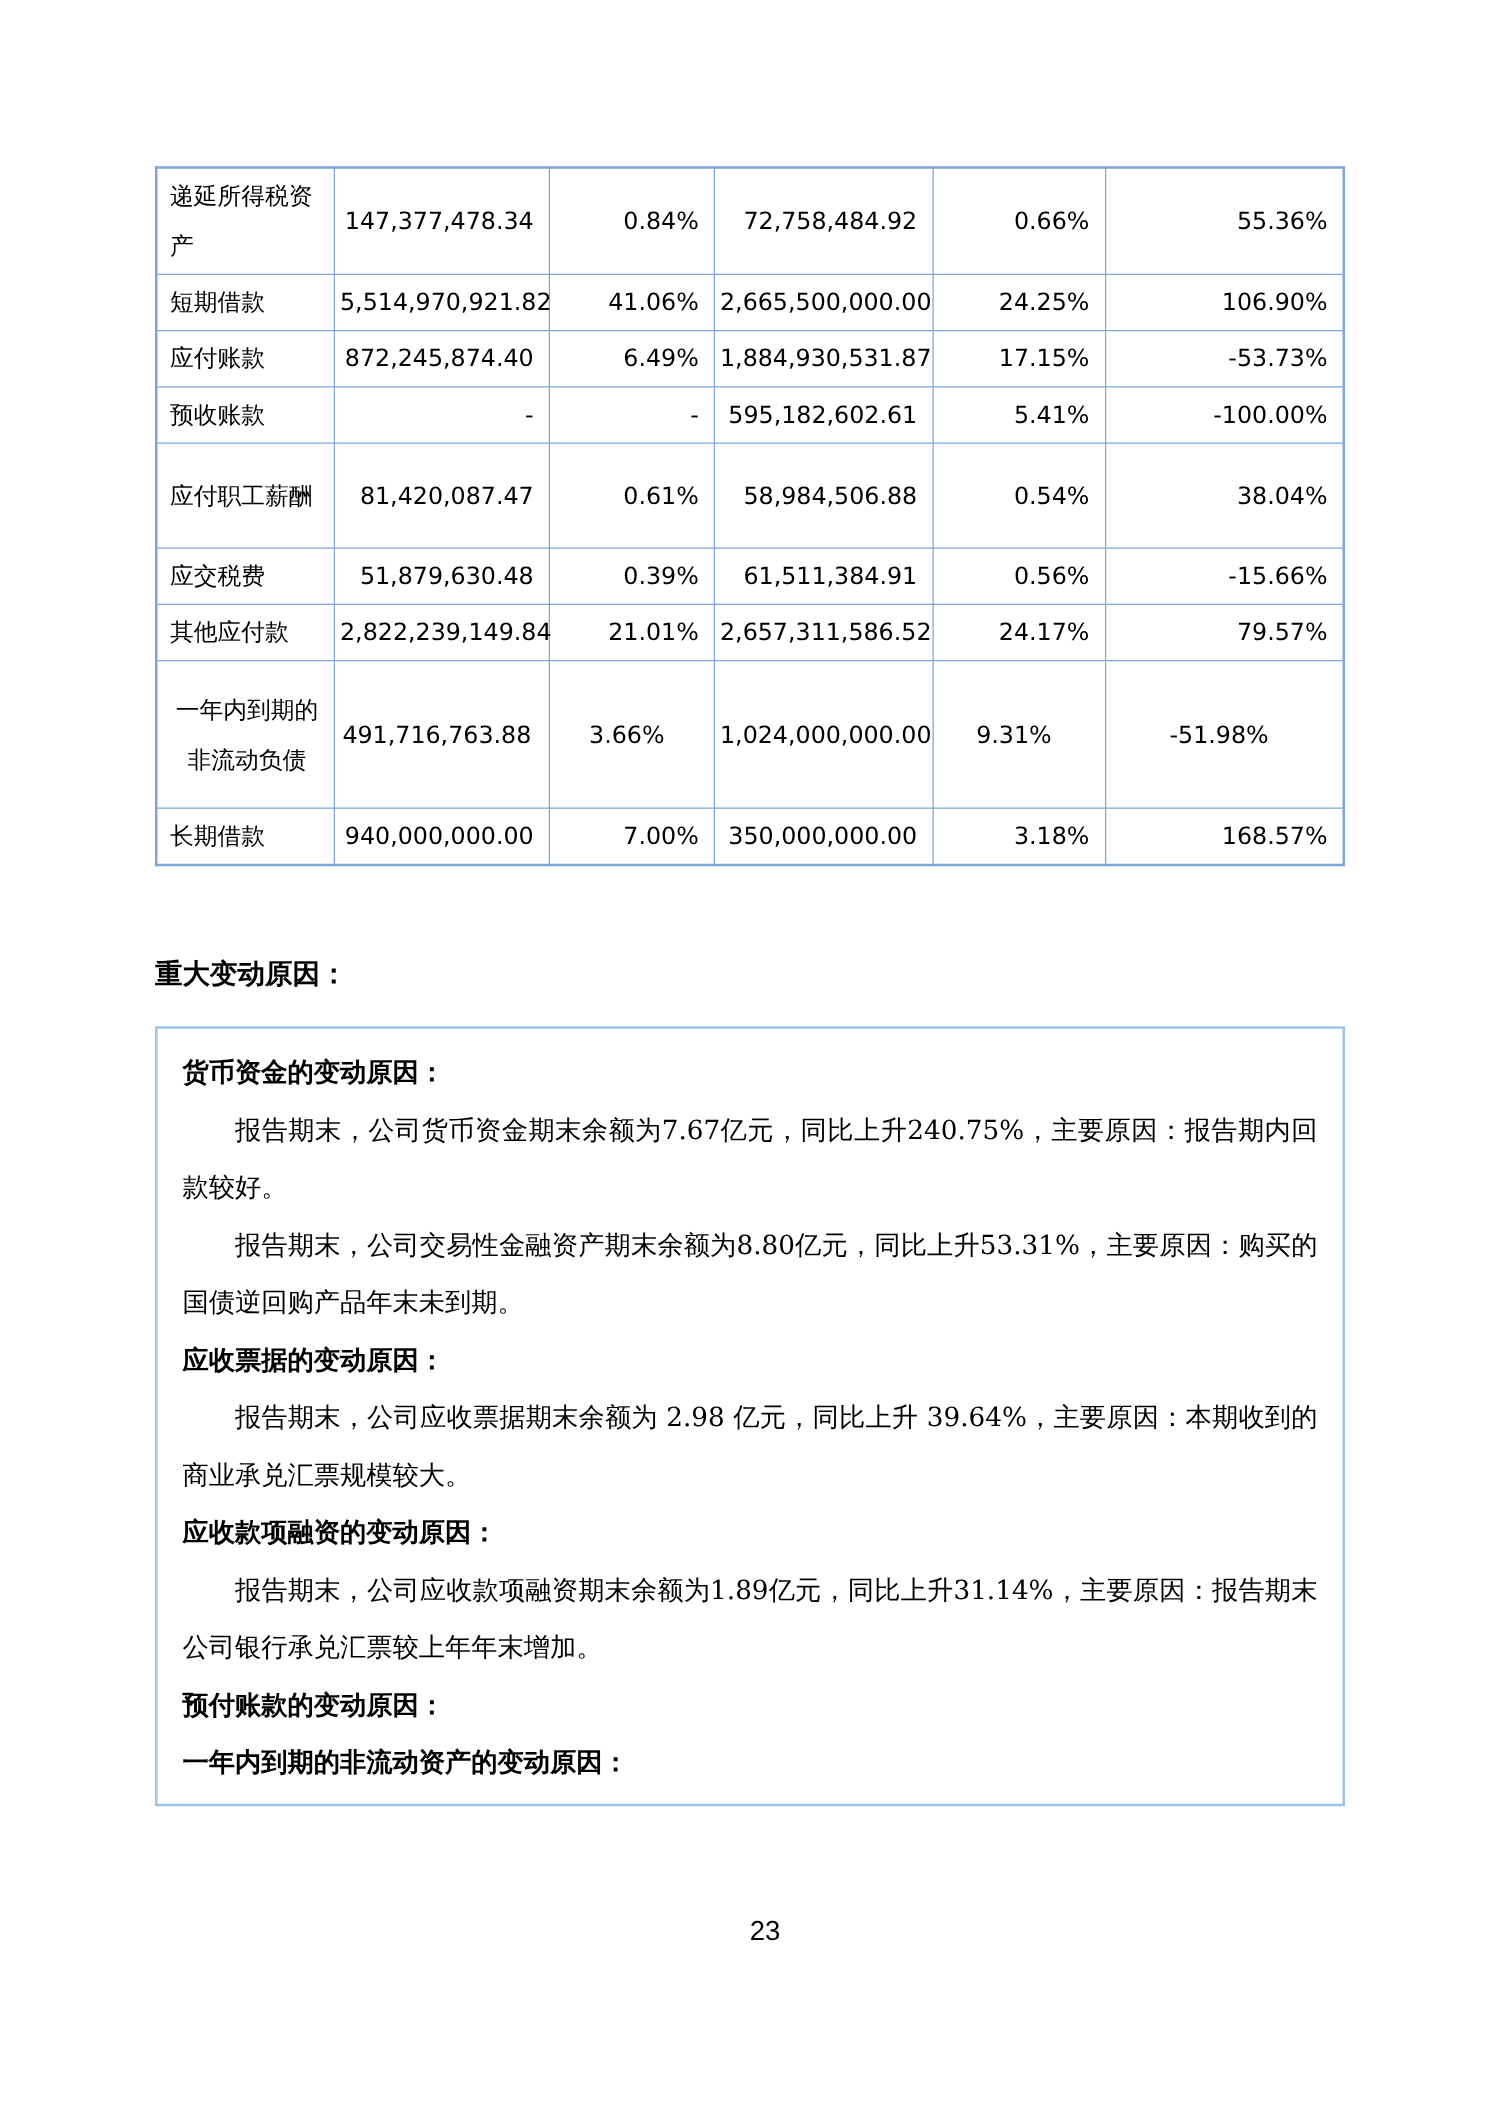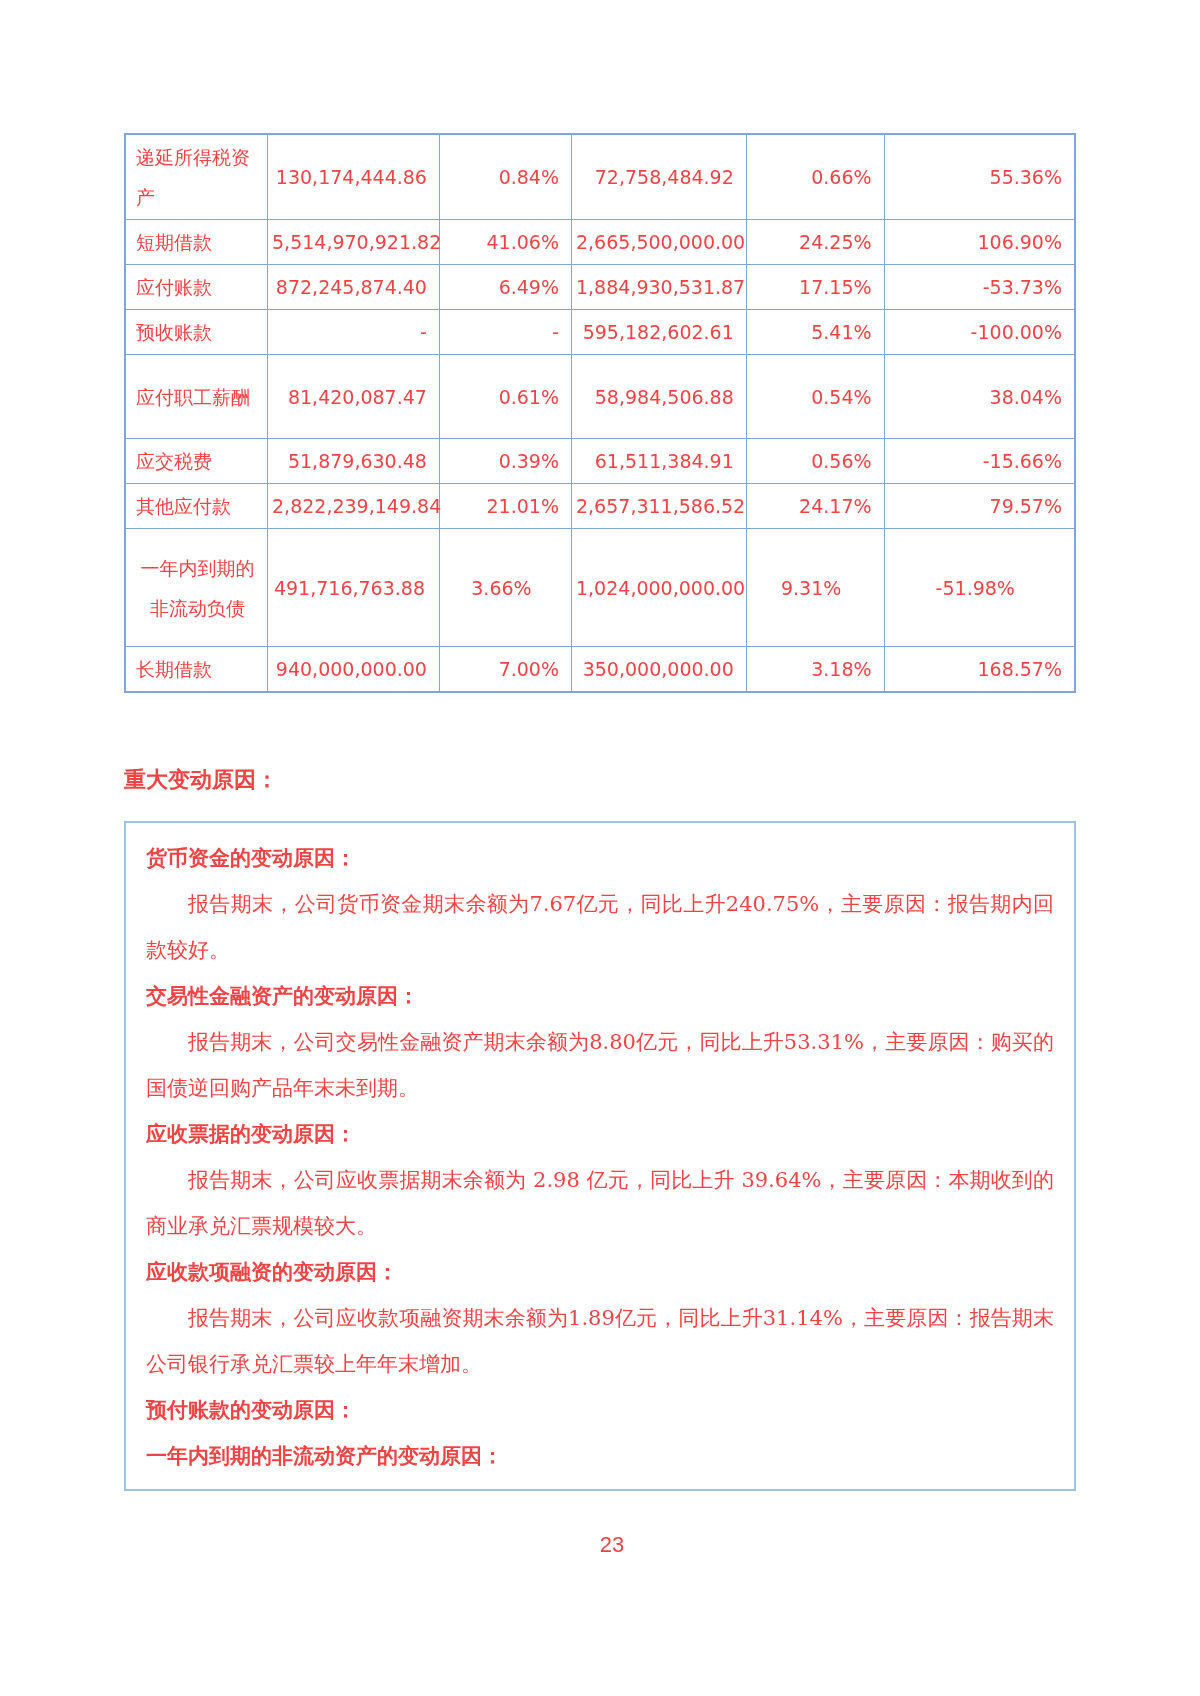--- a/index.html
+++ b/index.html
@@ -3,21 +3,21 @@
 <meta charset="utf-8">
 <style>
   * { box-sizing: border-box; margin: 0; padding: 0; }
   html, body { background: #ffffff; }
   .page {
     position: relative;
     width: 1200px;
     height: 1696px;
     margin: 0 auto;
     background: #ffffff;
-    color: #ef4444;
+    color: #000000;
     font-family: "DejaVu Serif", serif;
     overflow: hidden;
   }
   .content { position: absolute; left: 124px; top: 0; width: 952px; }
 
   
   table.fin {
     margin-top: 133px;
     width: 952px;
     border-collapse: collapse;
@@ -100,21 +100,21 @@
         <col style="width:15.0%">
         <col style="width:18.1%">
         <col style="width:13.9%">
         <col style="width:18.4%">
         <col style="width:14.5%">
         <col style="width:20.1%">
       </colgroup>
       <tbody>
         <tr class="h2">
           <td class="c-label">递延所得税资产</td>
-          <td class="c-num">130,174,444.86</td>
+          <td class="c-num">147,377,478.34</td>
           <td class="c-num">0.84%</td>
           <td class="c-num">72,758,484.92</td>
           <td class="c-num">0.66%</td>
           <td class="c-num">55.36%</td>
         </tr>
         <tr class="h1">
           <td class="c-label">短期借款</td>
           <td class="c-num">5,514,970,921.82</td>
           <td class="c-num">41.06%</td>
           <td class="c-num">2,665,500,000.00</td>
@@ -179,21 +179,20 @@
         </tr>
       </tbody>
     </table>
 
     <div class="changes-heading">重大变动原因：</div>
 
     <div class="changes-box">
       <div class="sec-title">货币资金的变动原因：</div>
       <div class="sec-body">报告期末，公司货币资金期末余额为7.67亿元，同比上升240.75%，主要原因：报告期内回款较好。</div>
 
-      <div class="sec-title">交易性金融资产的变动原因：</div>
       <div class="sec-body">报告期末，公司交易性金融资产期末余额为8.80亿元，同比上升53.31%，主要原因：购买的国债逆回购产品年末未到期。</div>
 
       <div class="sec-title">应收票据的变动原因：</div>
       <div class="sec-body">报告期末，公司应收票据期末余额为 2.98 亿元，同比上升 39.64%，主要原因：本期收到的商业承兑汇票规模较大。</div>
 
       <div class="sec-title">应收款项融资的变动原因：</div>
       <div class="sec-body">报告期末，公司应收款项融资期末余额为1.89亿元，同比上升31.14%，主要原因：报告期末公司银行承兑汇票较上年年末增加。</div>
 
       <div class="sec-title">预付账款的变动原因：</div>
 

